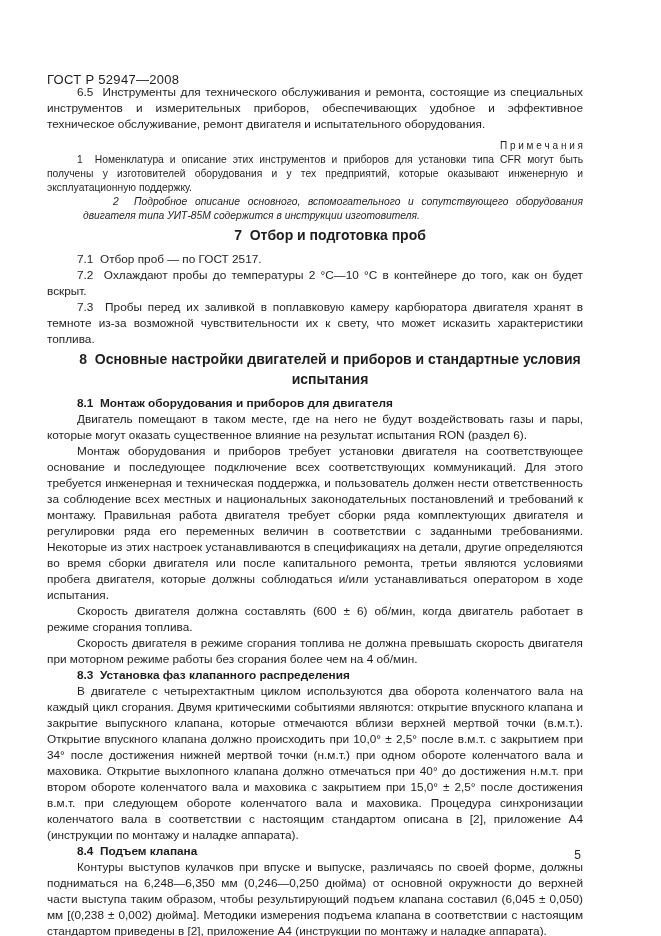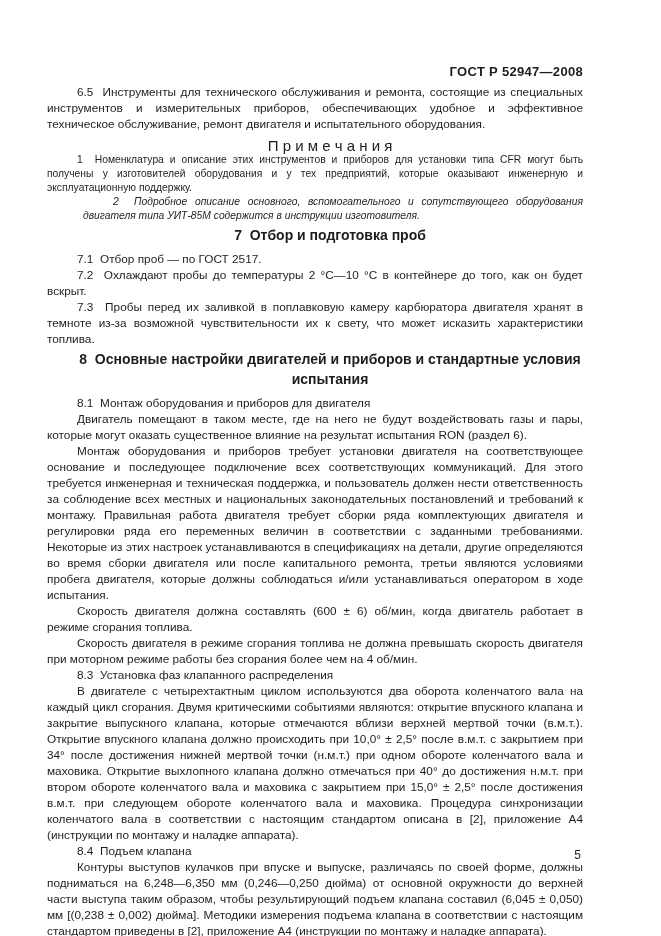--- a/index.html
+++ b/index.html
@@ -11,63 +11,62 @@
     position: relative;
     width: 661px;
     height: 936px;
     background: #ffffff;
     color: #1e1e1e;
     font-family: "Liberation Sans", sans-serif;
     overflow: hidden;
   }
   .gost-header {
     position: absolute;
-    top: 64px;
+    top: 72px;
     left: 47px;
     right: 78px;
-    text-align: right;
-    font-weight: 700;
+    font-weight: 400;
     font-size: 13px;
     letter-spacing: 0.3px;
   }
   .content {
     position: absolute;
     top: 84px;
     left: 47px;
     width: 536px;
     font-size: 11.8px;
     line-height: 16px;
     text-align: justify;
   }
   .content p { margin: 0; }
   p.body   { text-indent: 30px; }
   p.note-label {
     margin-top: 7px;
-    font-size: 15px;
+    font-size: 10px;
     line-height: 14px;
     text-indent: 30px;
-    text-align: center;
+    text-align: right;
   }
   p.note {
     font-size: 10.3px;
     line-height: 14px;
     text-indent: 30px;
   }
   p.note-italic { font-style: italic; margin-left: 36px; }
   p.sec {
     margin: 2px 0 6px;
     padding-left: 30px;
     text-indent: 0;
     font-weight: 700;
     font-size: 14px;
     line-height: 20px;
     text-align: center;
   }
   p.sub {
-    font-weight: 400;
+    font-weight: 700;
     text-indent: 30px;
     text-align: left;
   }
   .page-number {
     position: absolute;
     top: 847px;
     right: 80px;
     font-size: 12px;
     line-height: 16px;
   }

